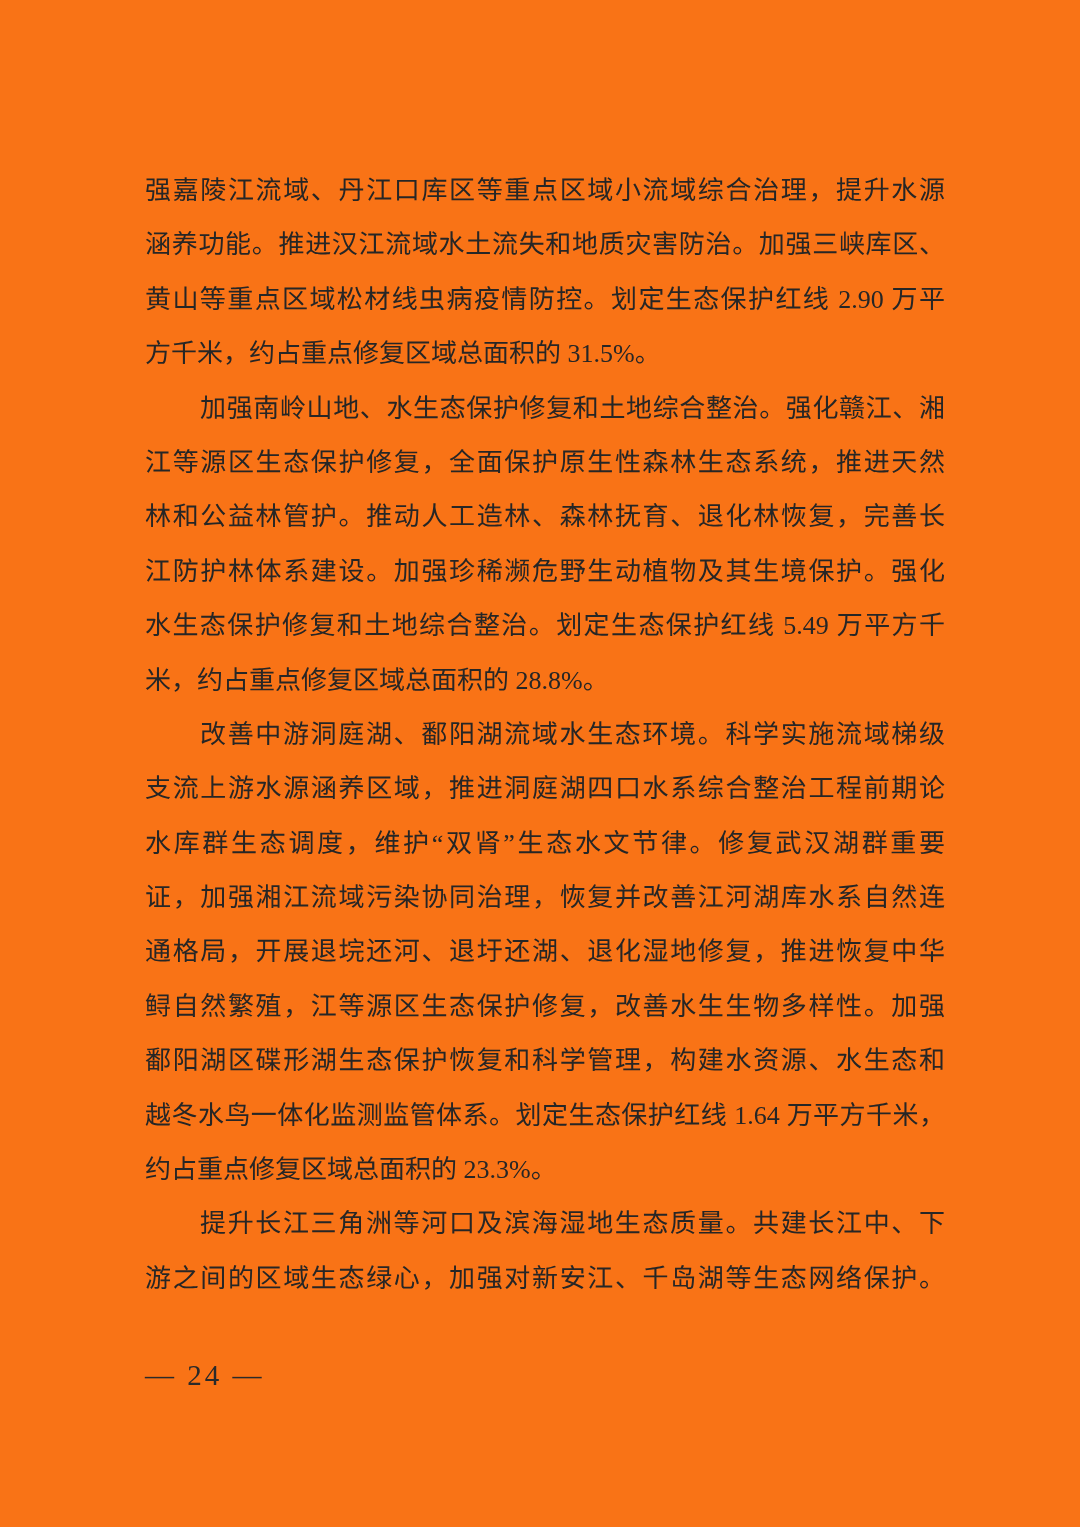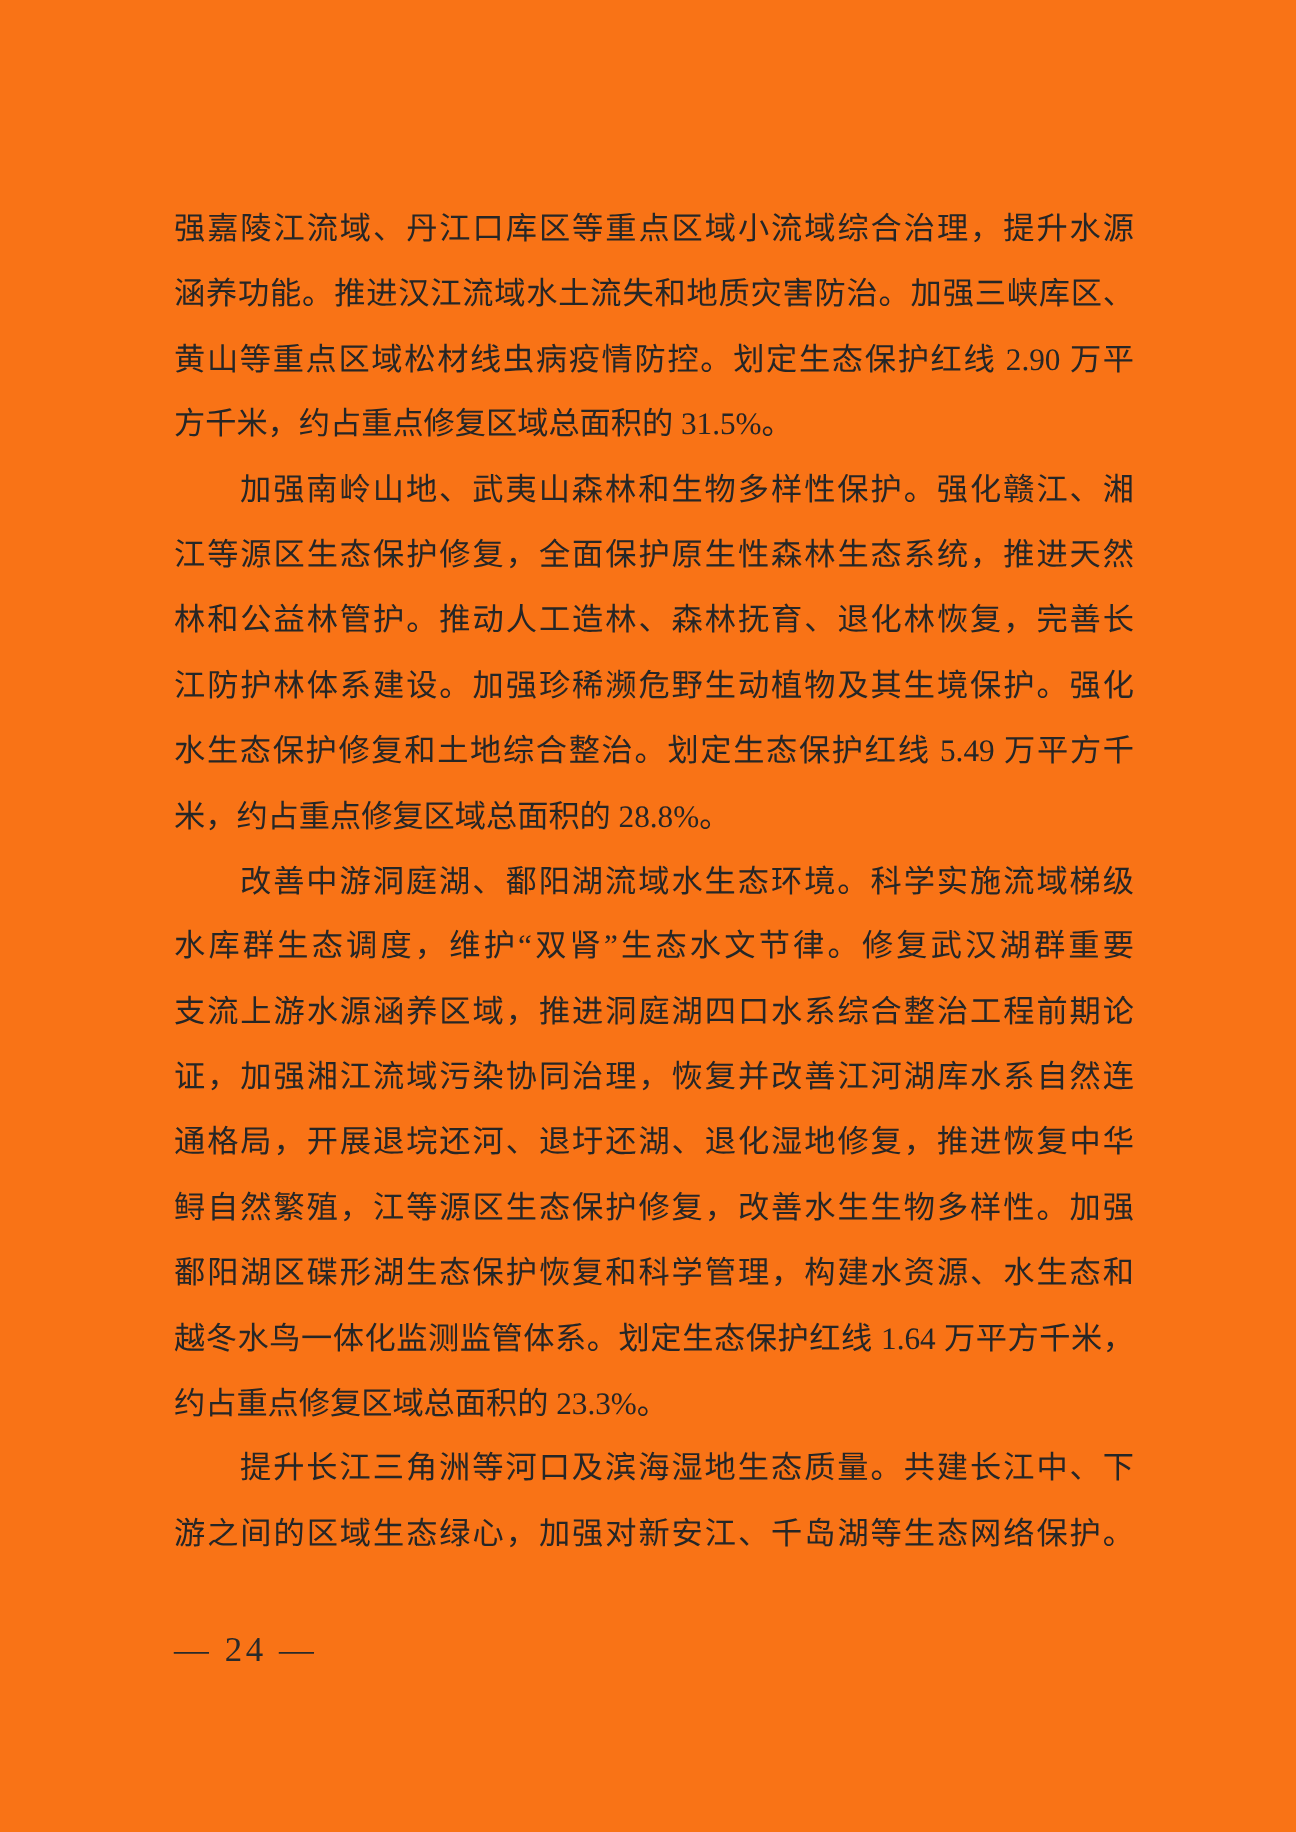--- a/index.html
+++ b/index.html
@@ -51,29 +51,29 @@
 </style>
 </head>
 <body>
 
 <div class="page">
   <div class="textblock">
       <div class="line">强嘉陵江流域、丹江口库区等重点区域小流域综合治理，提升水源</div>
       <div class="line">涵养功能。推进汉江流域水土流失和地质灾害防治。加强三峡库区、</div>
       <div class="line">黄山等重点区域松材线虫病疫情防控。划定生态保护红线 2.90 万平</div>
       <div class="line para-end">方千米，约占重点修复区域总面积的 31.5%。</div>
-      <div class="line indent">加强南岭山地、武夷山森林和生物多样性保护。强化赣江、湘</div>
+      <div class="line indent">加强南岭山地、水生态保护修复和土地综合整治。强化赣江、湘</div>
       <div class="line">江等源区生态保护修复，全面保护原生性森林生态系统，推进天然</div>
       <div class="line">林和公益林管护。推动人工造林、森林抚育、退化林恢复，完善长</div>
       <div class="line">江防护林体系建设。加强珍稀濒危野生动植物及其生境保护。强化</div>
       <div class="line">水生态保护修复和土地综合整治。划定生态保护红线 5.49 万平方千</div>
       <div class="line para-end">米，约占重点修复区域总面积的 28.8%。</div>
       <div class="line indent">改善中游洞庭湖、鄱阳湖流域水生态环境。科学实施流域梯级</div>
+      <div class="line">支流上游水源涵养区域，推进洞庭湖四口水系综合整治工程前期论</div>
       <div class="line">水库群生态调度，维护“双肾”生态水文节律。修复武汉湖群重要</div>
-      <div class="line">支流上游水源涵养区域，推进洞庭湖四口水系综合整治工程前期论</div>
       <div class="line">证，加强湘江流域污染协同治理，恢复并改善江河湖库水系自然连</div>
       <div class="line">通格局，开展退垸还河、退圩还湖、退化湿地修复，推进恢复中华</div>
       <div class="line">鲟自然繁殖，江等源区生态保护修复，改善水生生物多样性。加强</div>
       <div class="line">鄱阳湖区碟形湖生态保护恢复和科学管理，构建水资源、水生态和</div>
       <div class="line">越冬水鸟一体化监测监管体系。划定生态保护红线 1.64 万平方千米，</div>
       <div class="line para-end">约占重点修复区域总面积的 23.3%。</div>
       <div class="line indent">提升长江三角洲等河口及滨海湿地生态质量。共建长江中、下</div>
       <div class="line">游之间的区域生态绿心，加强对新安江、千岛湖等生态网络保护。</div>
     </div>
   <div class="page-number">— 24 —</div>

